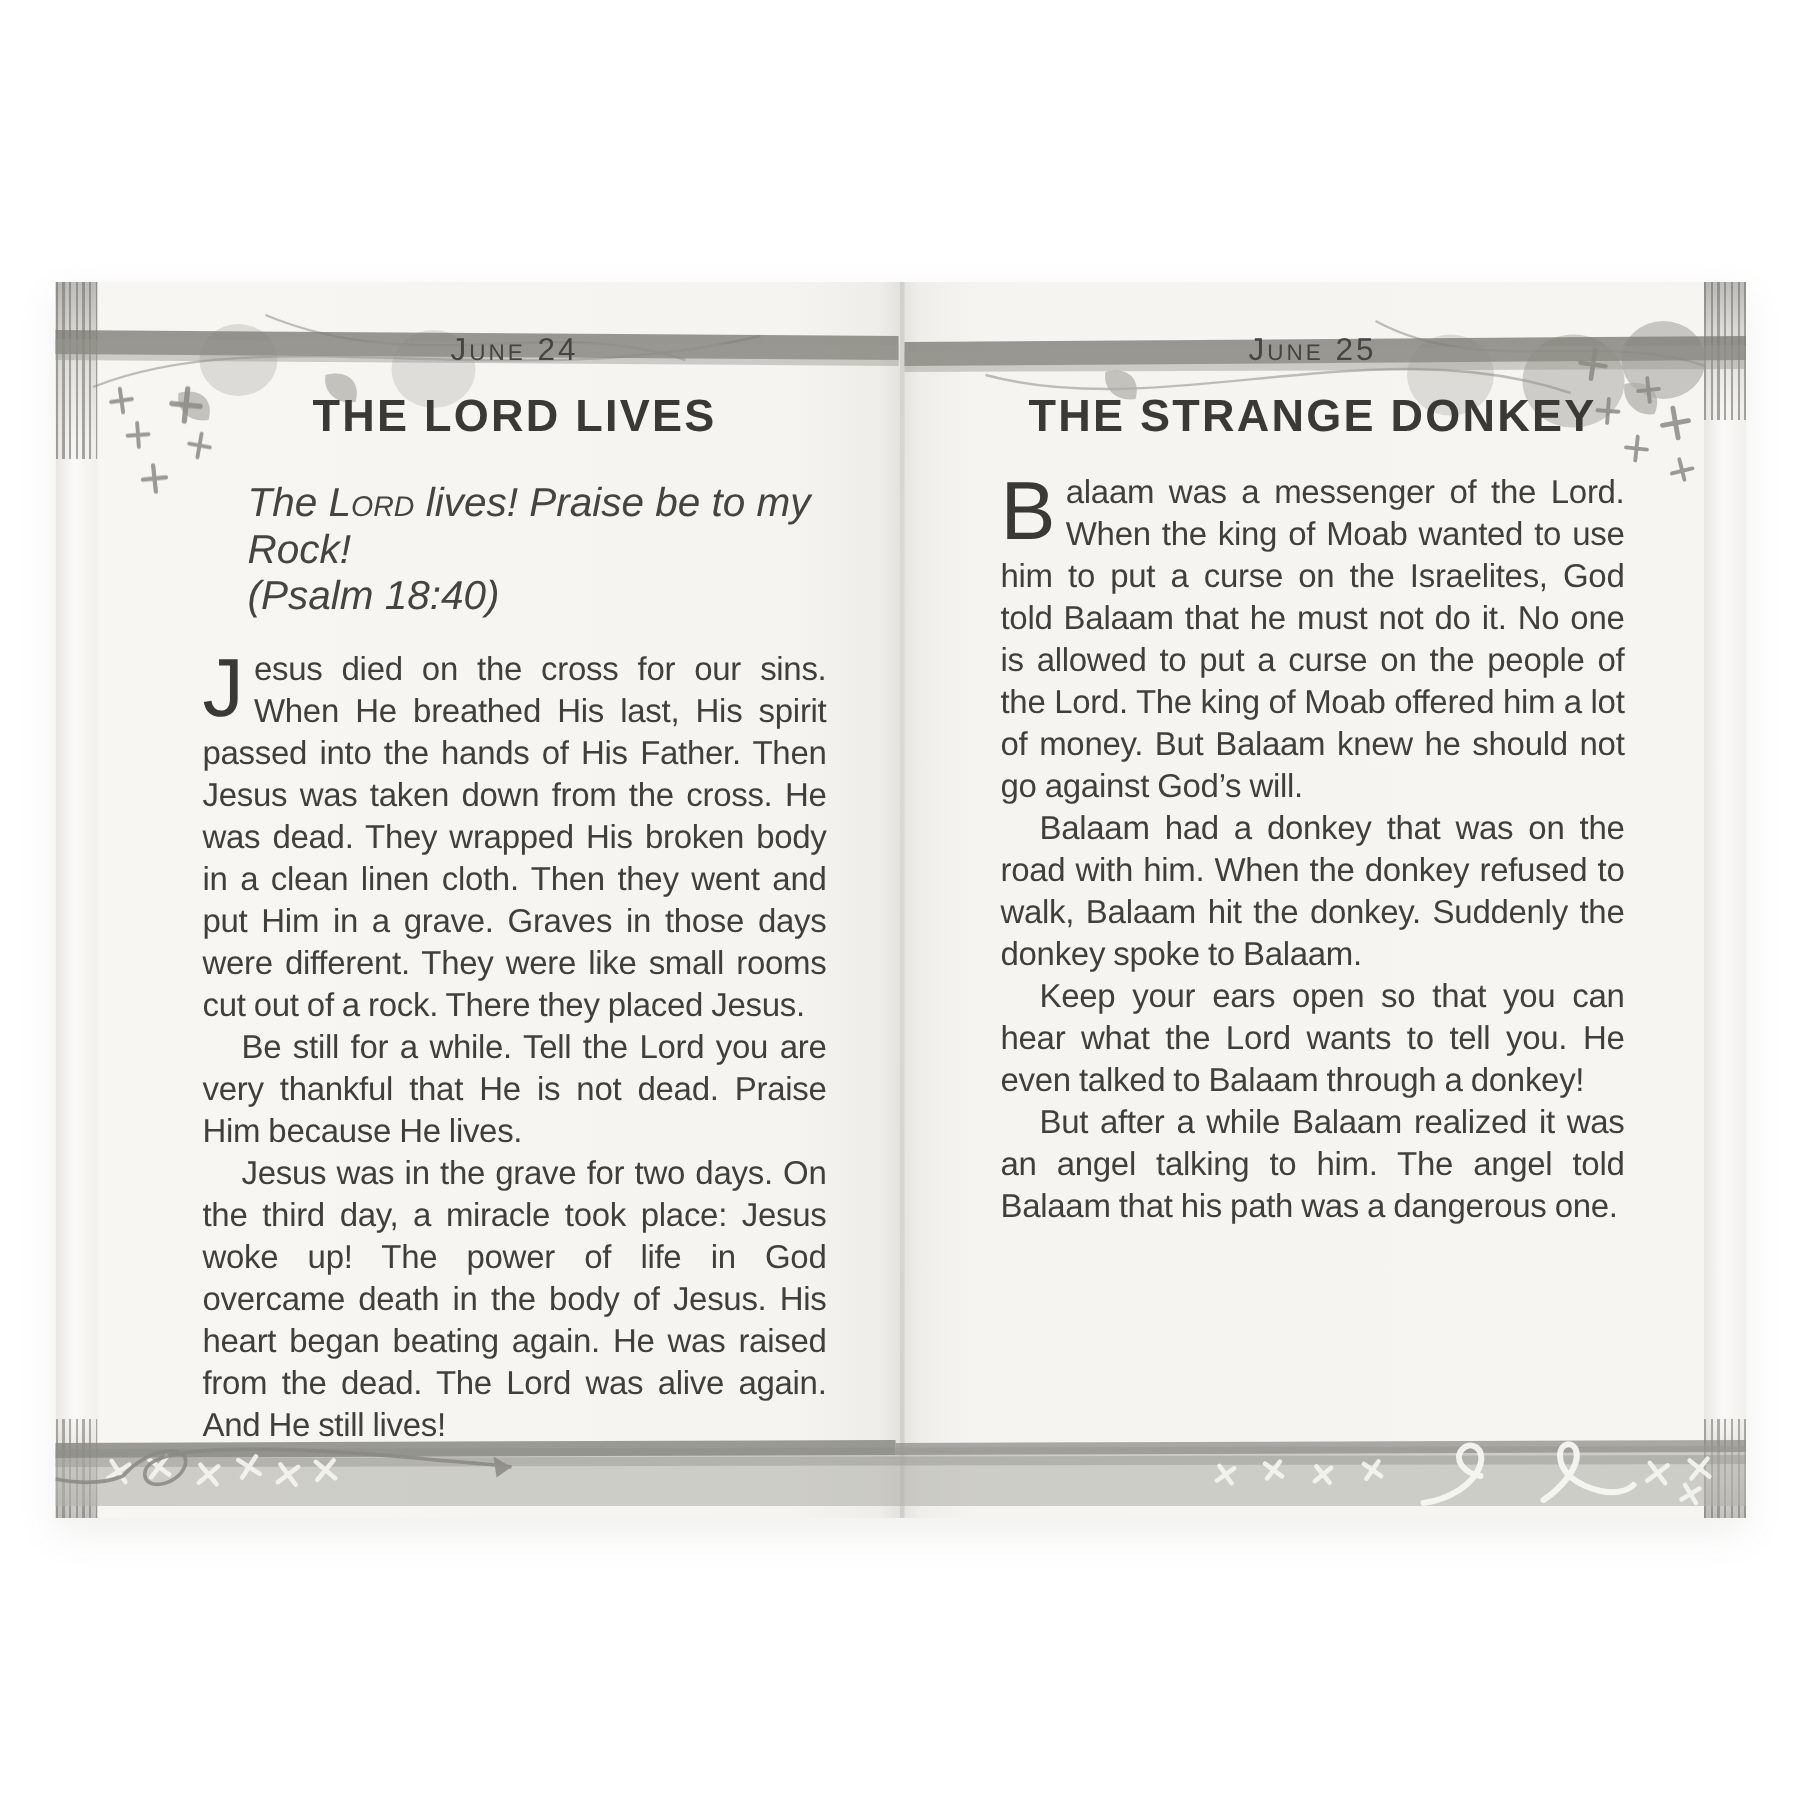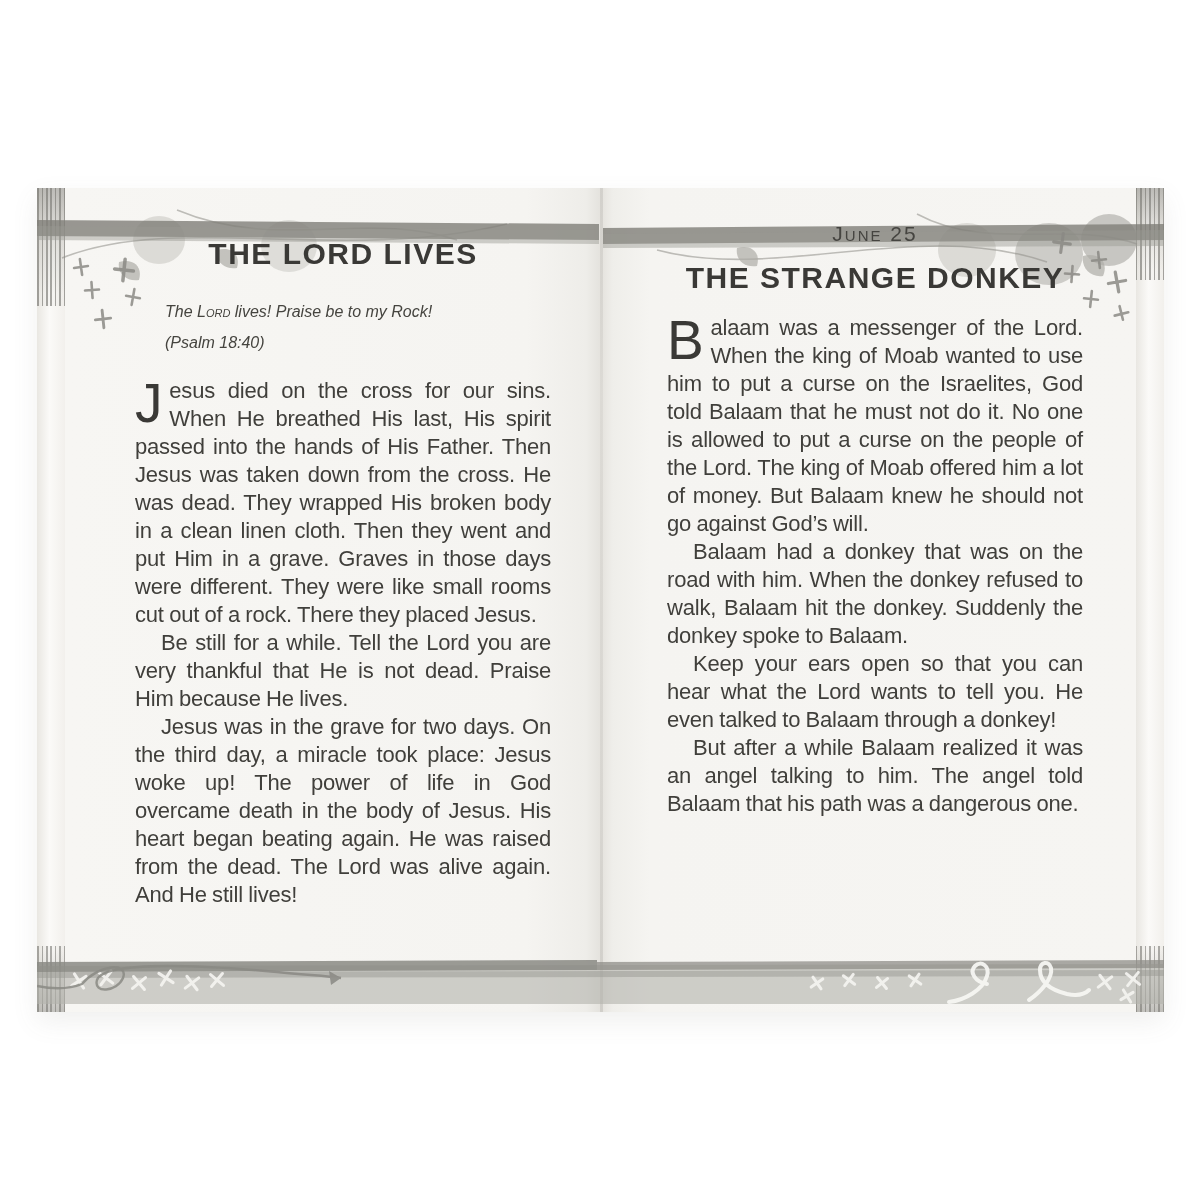--- a/index.html
+++ b/index.html
@@ -57,21 +57,21 @@
   .content-right{left:630px;width:416px;}
   .entry-date{
     text-align:center;font-variant:small-caps;font-size:21px;letter-spacing:2px;
     color:#454440;
   }
   .entry-title{
     text-align:center;font-size:30px;font-weight:bold;letter-spacing:1.5px;
     color:#3a3936;margin:15px 0 0 0;
   }
   .entry-verse{
-    margin:25px 0 0 30px;font-style:italic;font-size:16px;line-height:31px;color:#45443f;
+    margin:25px 0 0 30px;font-style:italic;font-size:27px;line-height:31px;color:#45443f;
   }
   .sc{font-variant:small-caps;}
   .body-text{
     margin-top:19px;font-size:22px;line-height:28px;color:#403f3b;
     text-align:justify;letter-spacing:-0.2px;word-spacing:-0.5px;
   }
   .body-text p{margin:0;text-indent:26px;}
   .body-text p.first-para{text-indent:0;}
   .drop-cap{
     float:left;font-size:55px;line-height:46px;padding:3px 7px 0 0;color:#3a3936;
@@ -206,20 +206,21 @@
       <g transform="translate(1096,23) rotate(-6)">
           <path d="M-6,-6 L6,6 M6,-6 L-6,6"></path>
         </g>
       <g transform="translate(1090,40) rotate(14)">
           <path d="M-5,-5 L5,5 M5,-5 L-5,5"></path>
         </g>
     </g>
   </svg>
 
   <div class="content content-left">
+    <div class="entry-date">June 24</div>
     <h1 class="entry-title">THE LORD LIVES</h1>
     <div class="entry-verse">
       <div><span>The </span><span class="sc">Lord</span><span> lives! Praise be to my Rock!</span></div>
       <div>(Psalm 18:40)</div>
     </div>
     <div class="body-text">
       <p class="first-para"><span class="drop-cap">J</span><span>esus died on the cross for our sins. When He breathed His last, His spirit passed into the hands of His Father. Then Jesus was taken down from the cross. He was dead. They wrapped His broken body in a clean linen cloth. Then they went and put Him in a grave. Graves in those days were different. They were like small rooms cut out of a rock. There they placed Jesus.</span></p>
       <p>Be still for a while. Tell the Lord you are very thankful that He is not dead. Praise Him because He lives.</p>
       <p>Jesus was in the grave for two days. On the third day, a miracle took place: Jesus woke up! The power of life in God overcame death in the body of Jesus. His heart began beating again. He was raised from the dead. The Lord was alive again. And He still lives!</p>
     </div>

